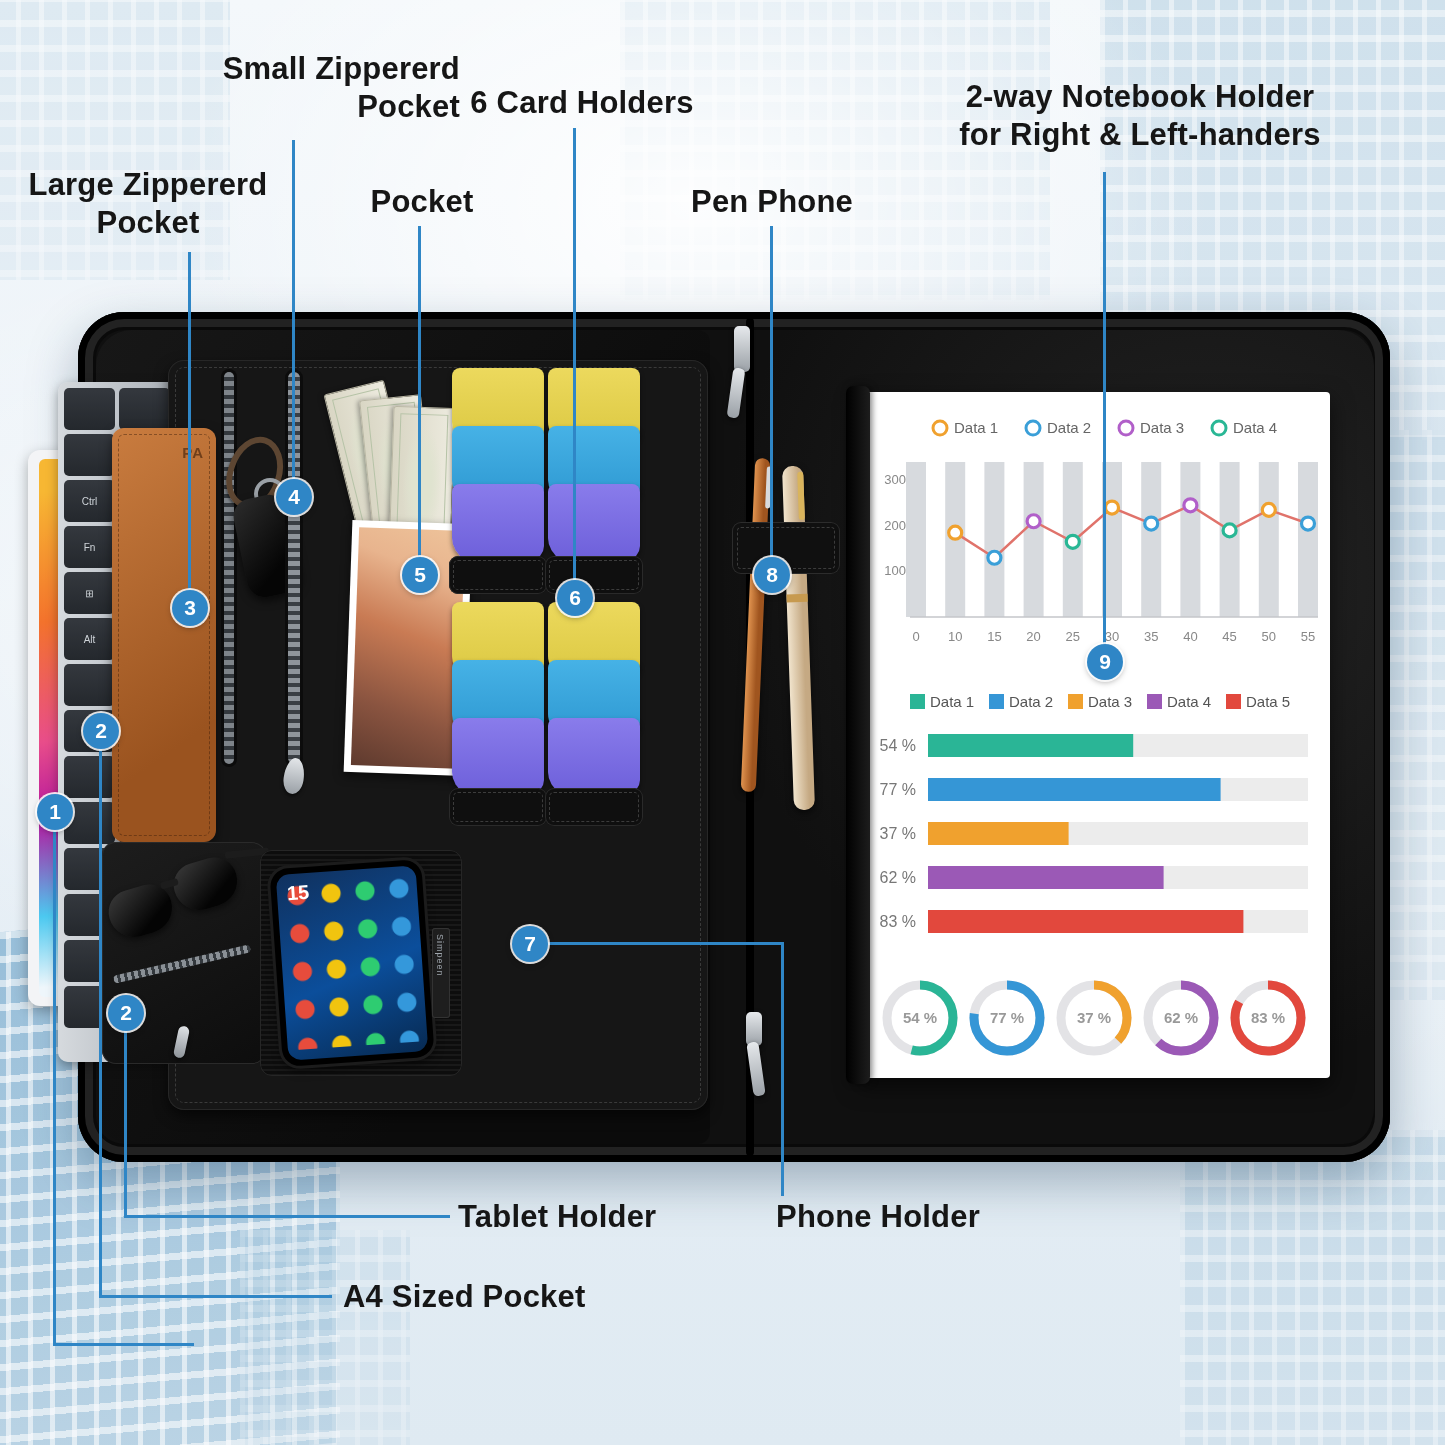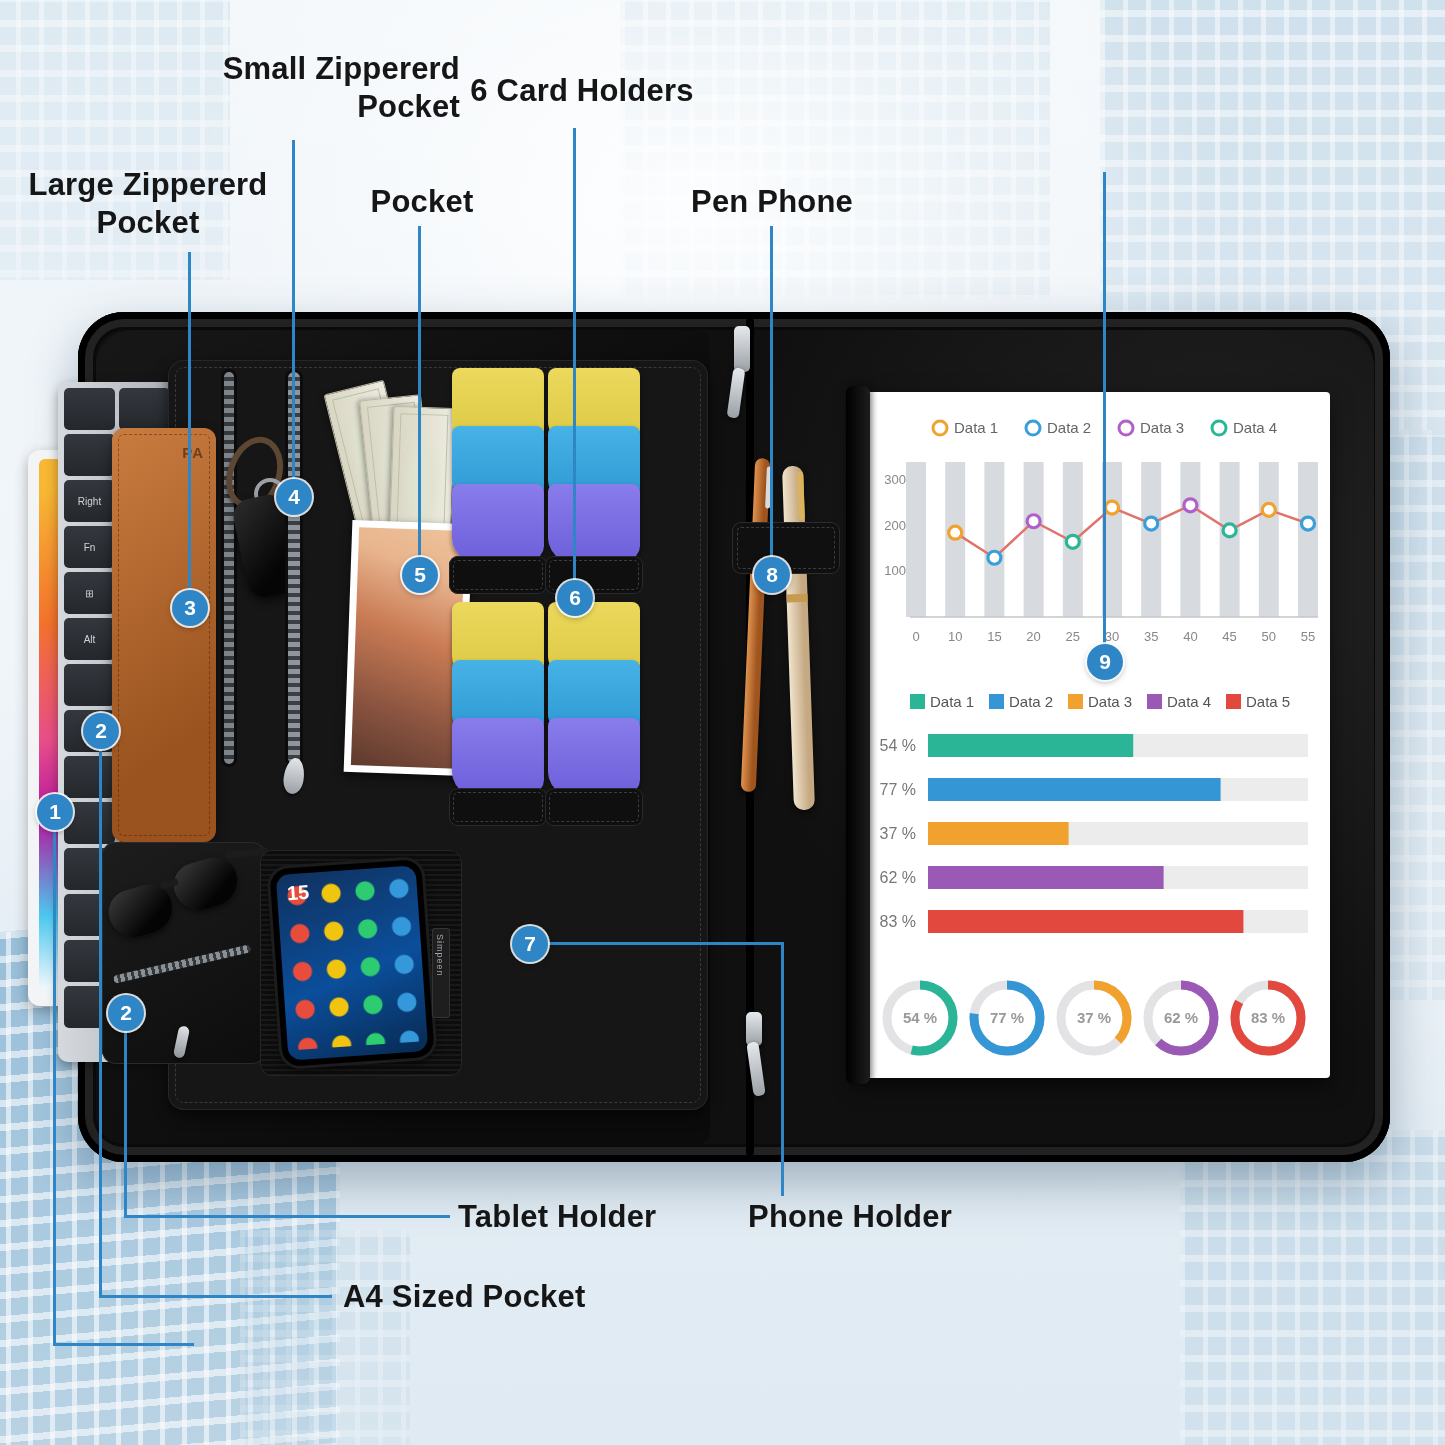--- a/index.html
+++ b/index.html
@@ -149,25 +149,25 @@
   .paperflap{left:846px;top:386px;width:24px;height:698px;border-radius:7px;
     background:linear-gradient(90deg,#000,#1d1d1d);box-shadow:2px 0 6px rgba(0,0,0,.5);}
 
   
   .callout{position:absolute;font-size:31px;font-weight:700;color:#161616;line-height:1.22;
     letter-spacing:.2px;white-space:pre-line;text-align:center;z-index:70;}
   .c-left{text-align:left;white-space:nowrap;}
   .c-smallzip{left:130px;top:50px;width:330px;text-align:right;}
   .c-largezip{left:6px;top:166px;width:284px;}
   .c-pocket{left:330px;top:183px;width:184px;}
-  .c-cards{left:440px;top:72px;width:284px;}
+  .c-cards{left:440px;top:84px;width:284px;}
   .c-pen{left:672px;top:183px;width:200px;}
   .c-notebook{left:928px;top:78px;width:424px;}
   .c-tablet{left:458px;top:1198px;}
-  .c-phone{left:748px;top:1198px;}
+  .c-phone{left:776px;top:1198px;}
   .c-a4{left:343px;top:1278px;text-align:right;}
   .c-mac{left:203px;top:1326px;}
 
   .cline{position:absolute;background:var(--accent);z-index:55;}
   .v{width:3px;} .h{height:3px;}
   .l-smallzip{left:292px;top:140px;height:339px;}
   .l-largezip{left:188px;top:252px;height:338px;}
   .l-pocket{left:418px;top:226px;height:331px;}
   .l-cards{left:573px;top:128px;height:452px;}
   .l-pen{left:770px;top:226px;height:331px;}
@@ -210,21 +210,21 @@
 
   <div class="abs tablet">
     <div class="tscreen"></div>
   </div>
   <div class="abs keyboard">
     <div class="kbgrid" id="kbKeys">
         <div class="key"></div>
         <div class="key"></div>
         <div class="key"></div>
         <div class="key"></div>
-        <div class="key">Right</div>
+        <div class="key">Ctrl</div>
         <div class="key"></div>
         <div class="key">Fn</div>
         <div class="key"></div>
         <div class="key">⊞</div>
         <div class="key"></div>
         <div class="key">Alt</div>
         <div class="key"></div>
         <div class="key"></div>
         <div class="key"></div>
         <div class="key"></div>
@@ -432,17 +432,19 @@
   <div class="badge n8">8</div>
   <div class="badge n9">9</div>
 
   <div class="callout c-smallzip">Small Zippererd
 Pocket</div>
   <div class="callout c-largezip">Large Zippererd
 Pocket</div>
   <div class="callout c-pocket">Pocket</div>
   <div class="callout c-cards">6 Card Holders</div>
   <div class="callout c-pen">Pen Phone</div>
+  <div class="callout c-notebook">2-way Notebook Holder
+for Right &amp; Left-handers</div>
   <div class="callout c-left c-tablet">Tablet Holder</div>
   <div class="callout c-left c-phone">Phone Holder</div>
   <div class="callout c-left c-a4">A4 Sized Pocket</div>
 
 </div>
 
 </body></html>

